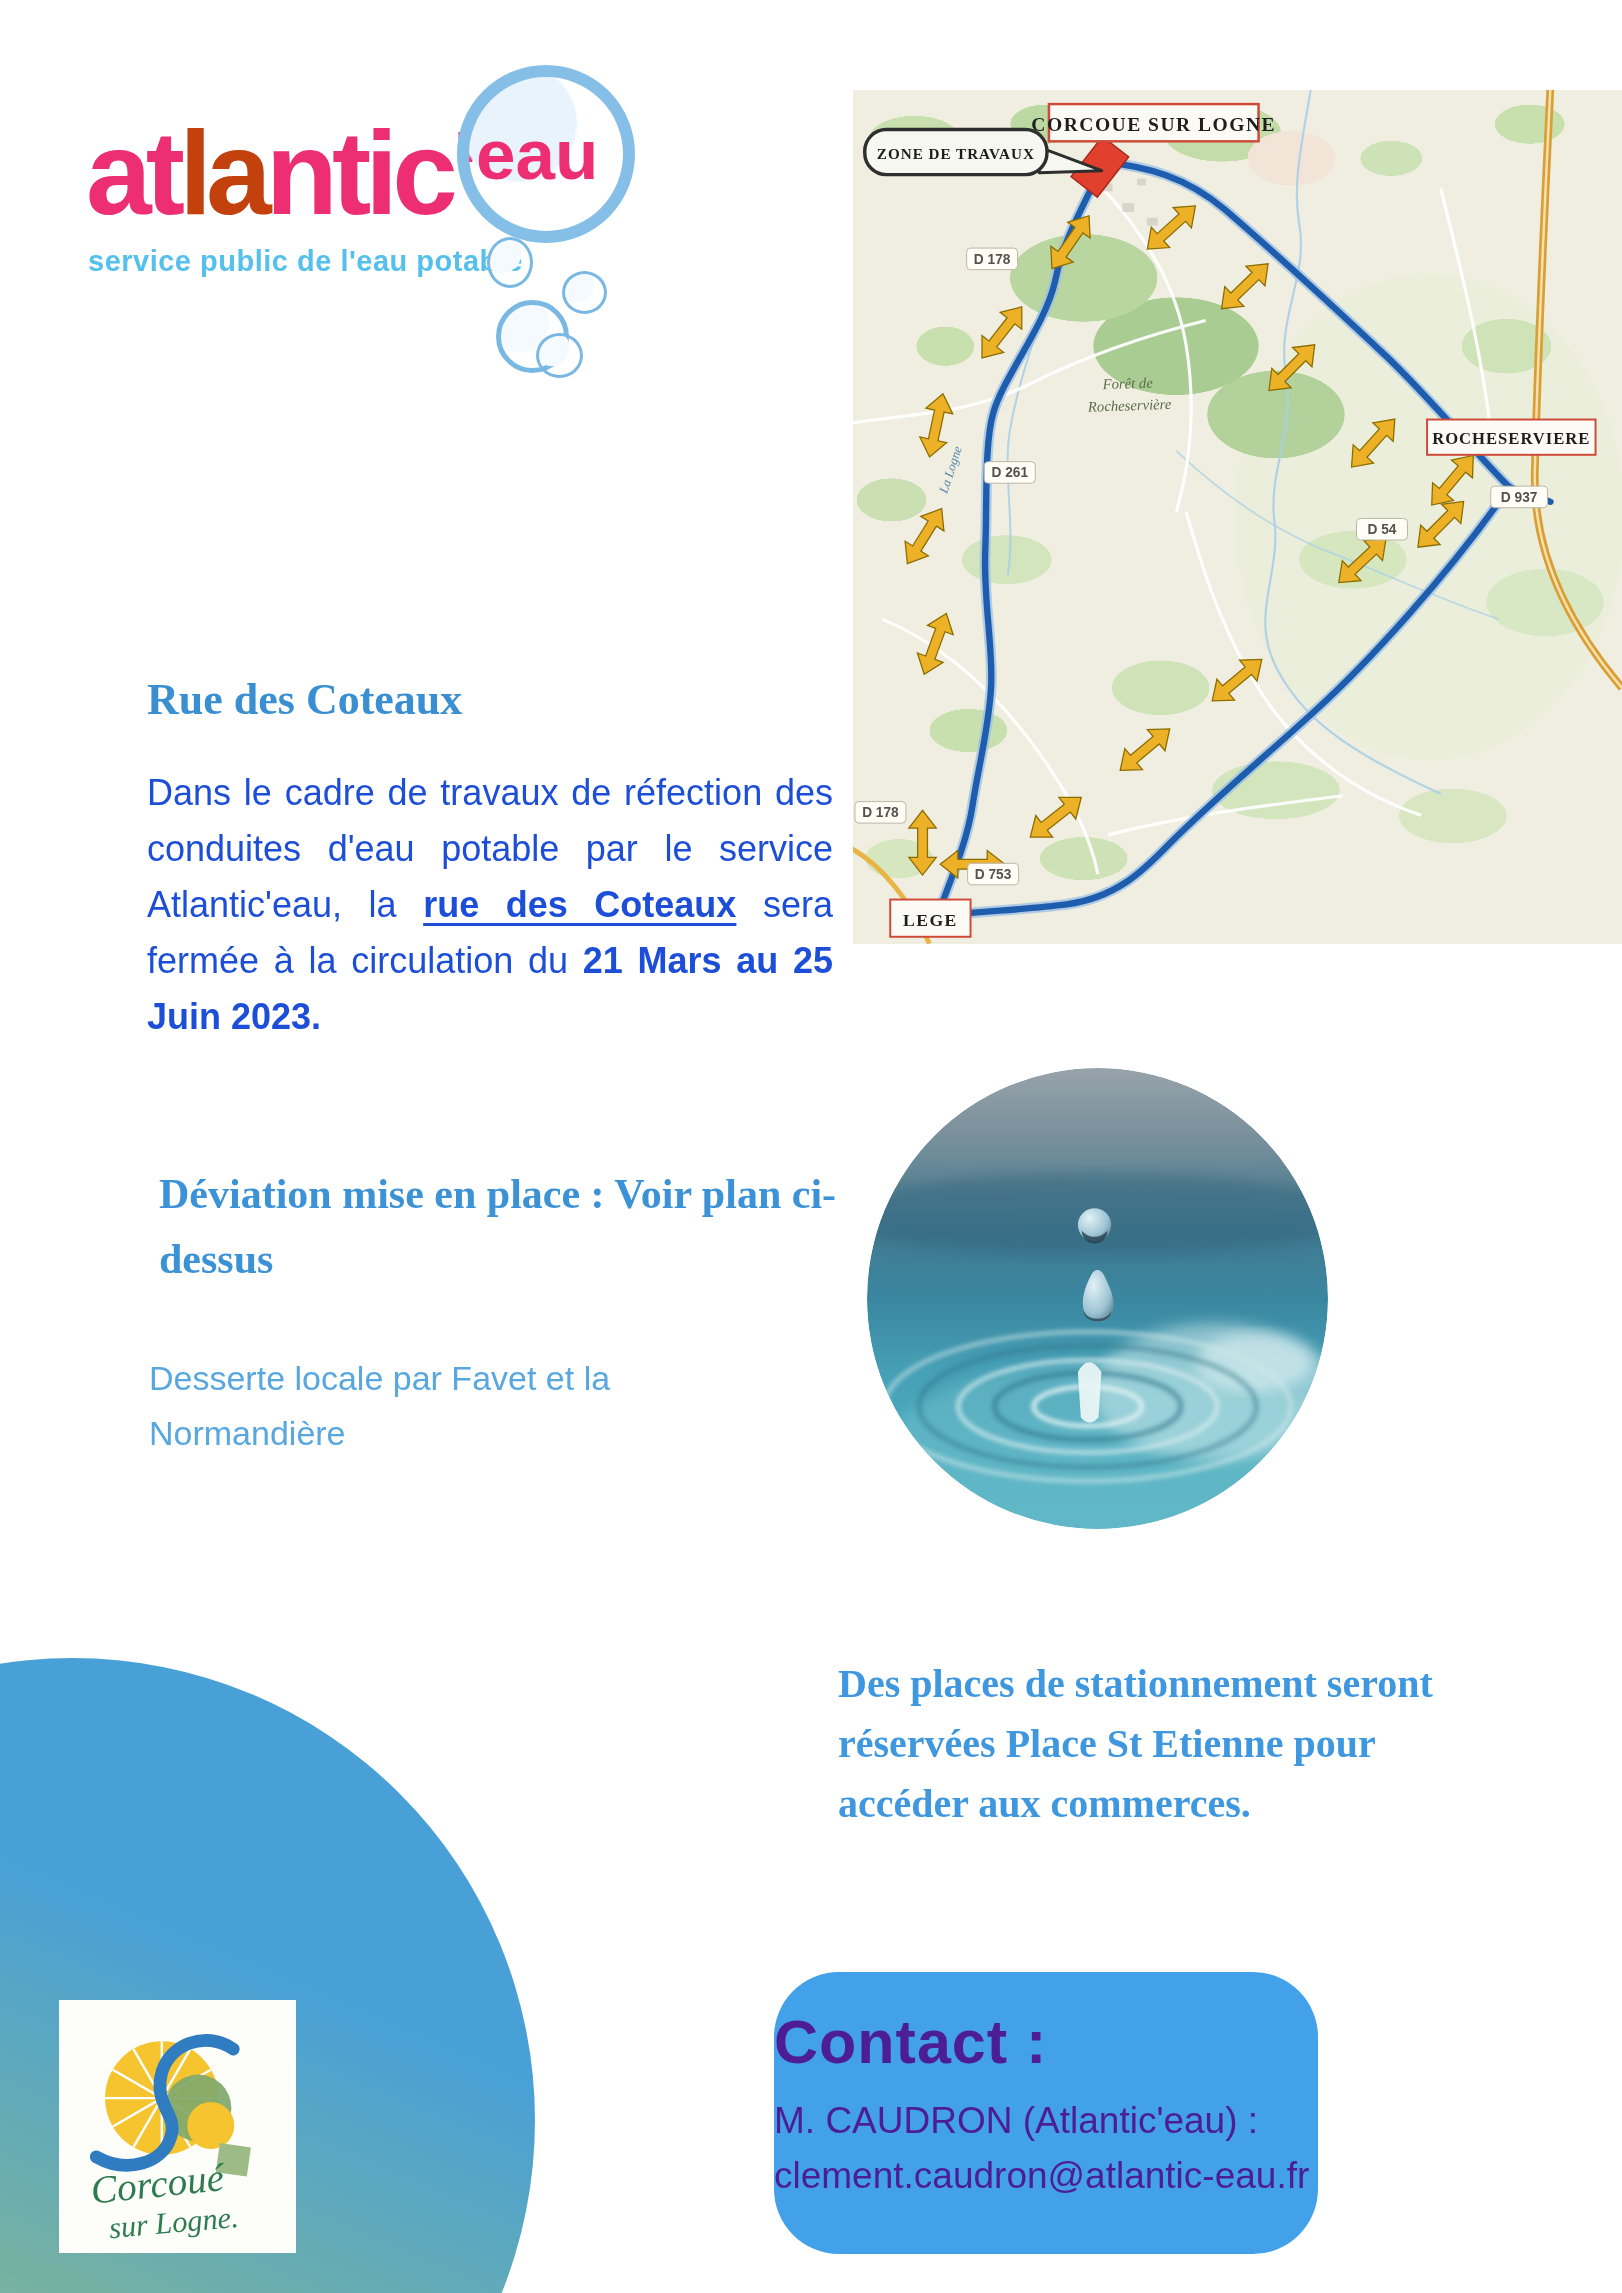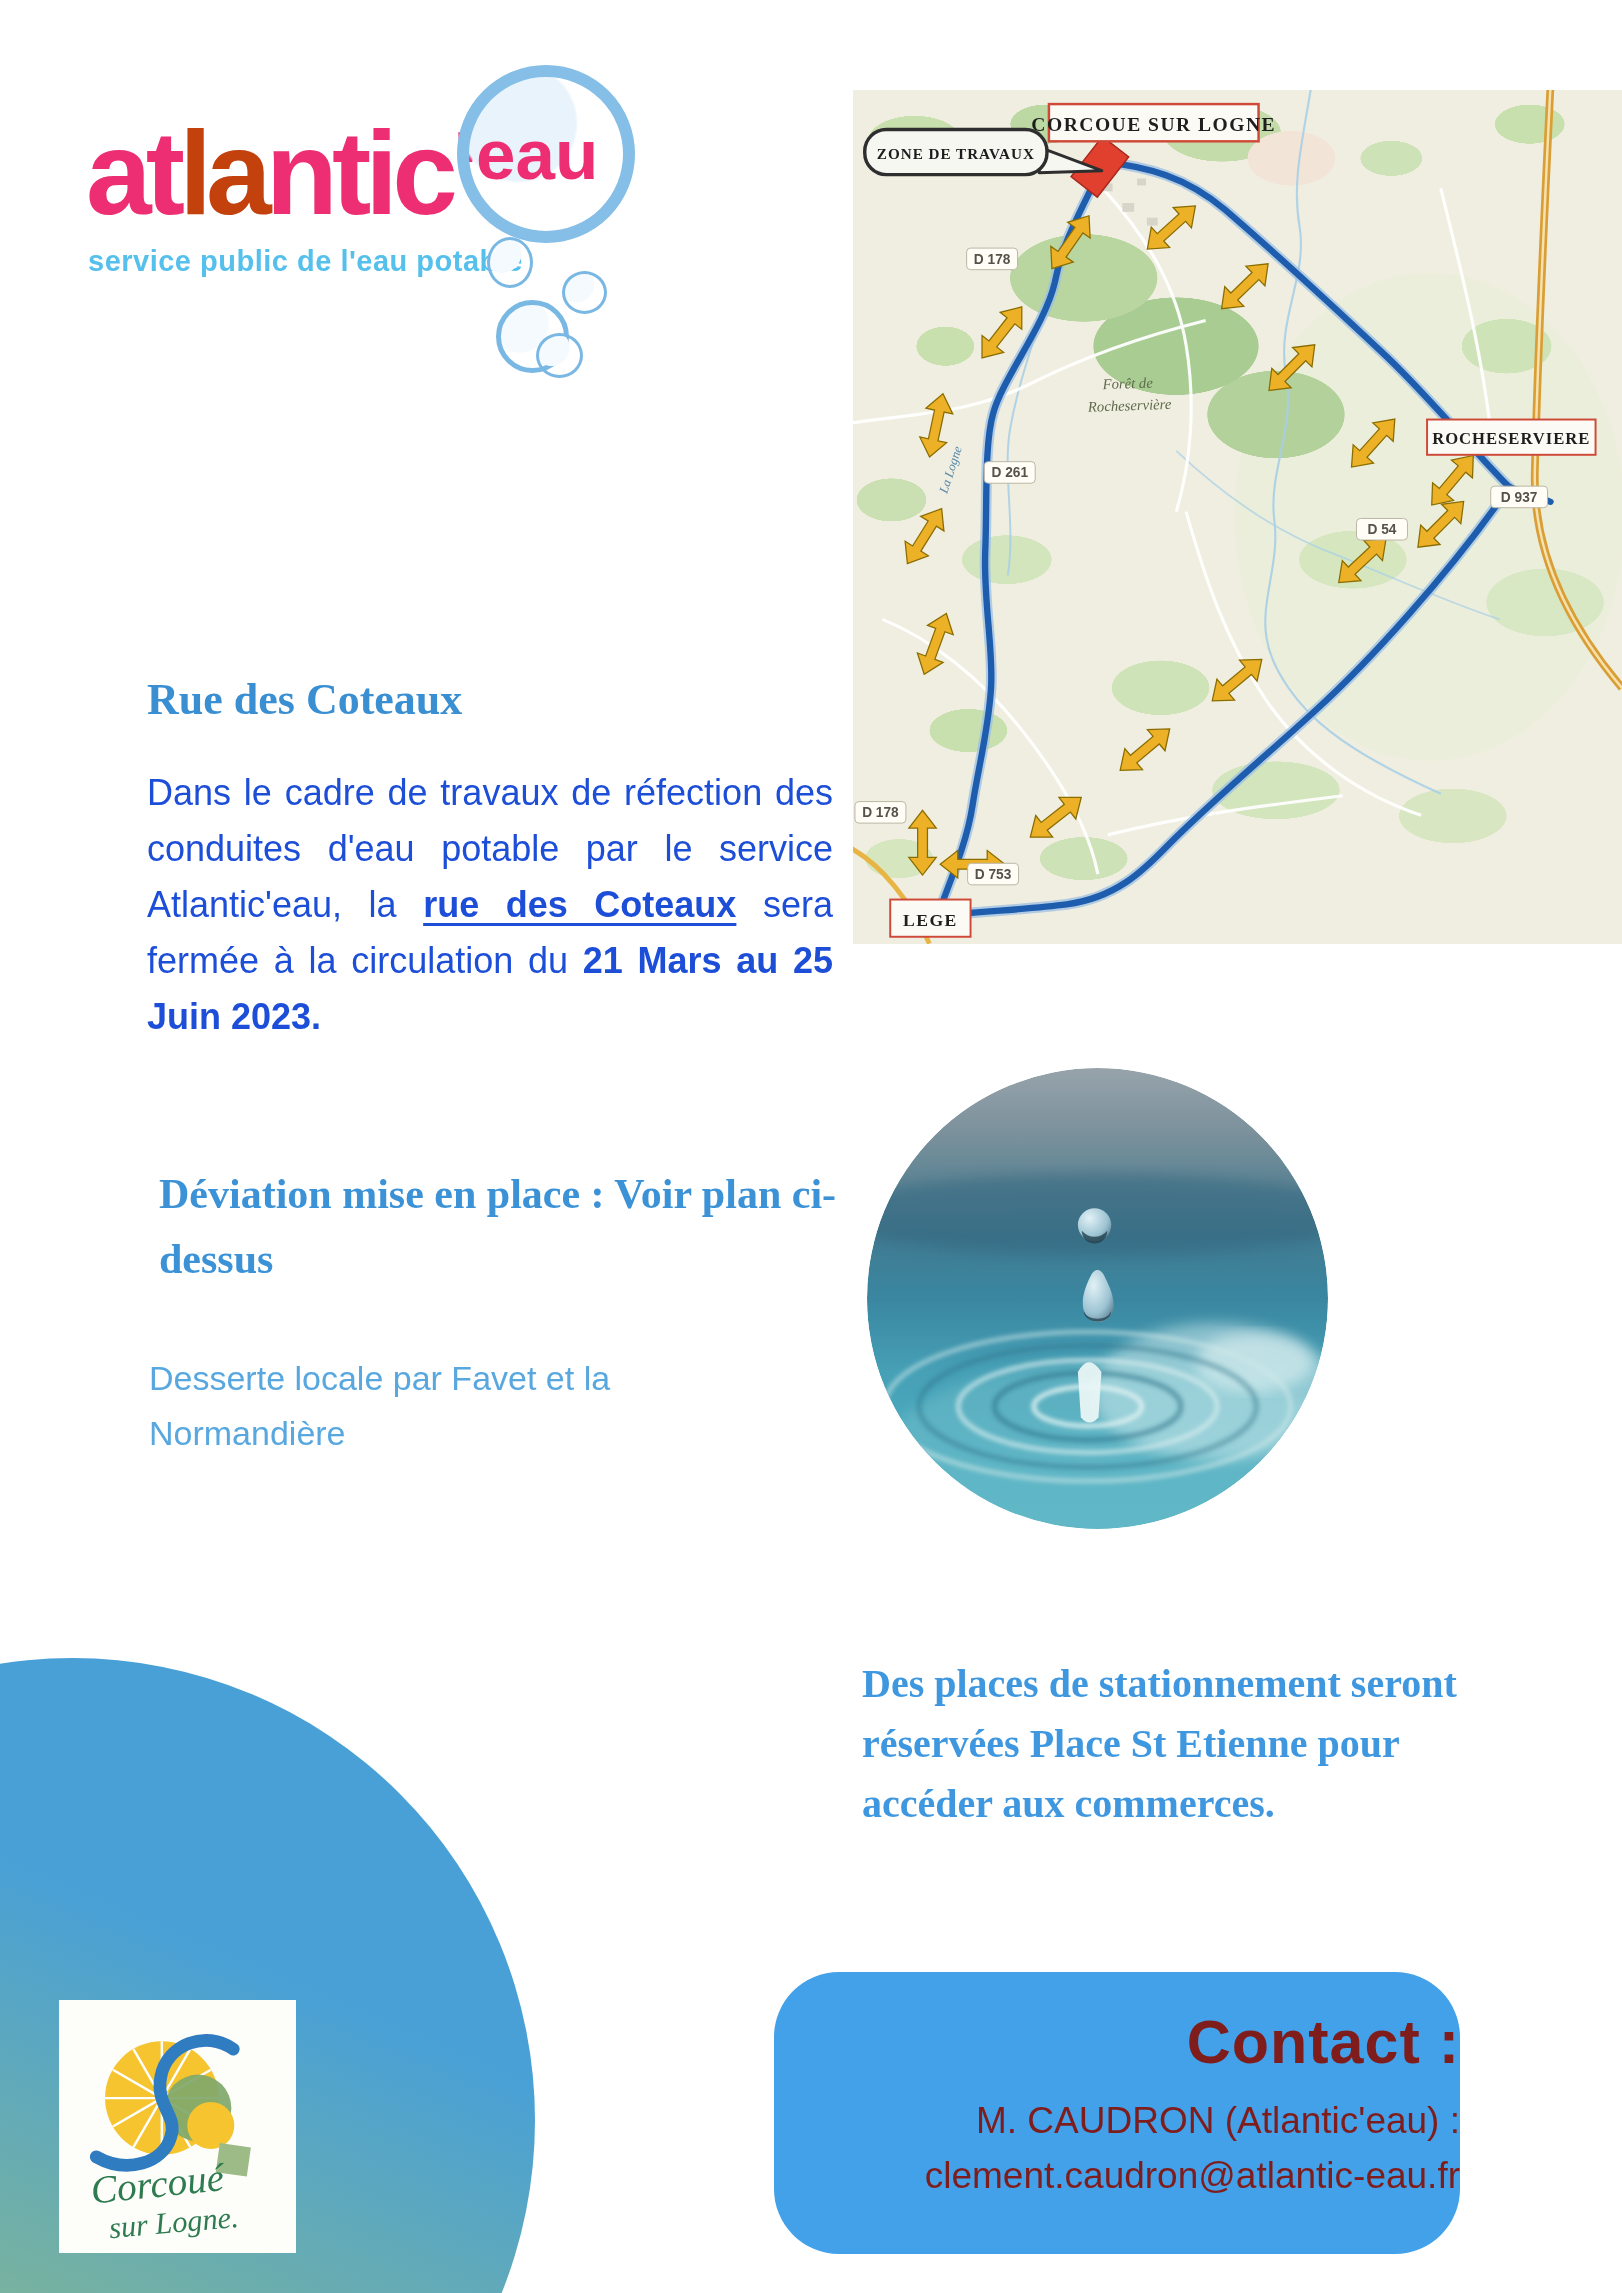--- a/index.html
+++ b/index.html
@@ -26,21 +26,21 @@
   .title{left:153px;top:435px;font-size:56px;font-weight:800;line-height:82px;color:#3b98e4;}
   .serifh{font-family:"Liberation Serif",serif;font-weight:bold;}
   .street-heading{left:147px;top:674px;font-size:44px;color:#3a8fd2;}
   .para{left:147px;top:745px;width:686px;font-size:36px;line-height:56px;color:#1d4ed8;
         text-align:justify;margin-top:20px;}
   .para p{margin:0;}
   .para .u-bold{font-weight:bold;text-decoration:underline;text-decoration-thickness:2.9px;text-underline-offset:5.9px;}
   .para .bold{font-weight:bold;}
   .deviation-heading{left:147px;top:1162px;width:686px;font-size:42px;line-height:65px;color:#3c92d6;margin-left:12px;}
   .local-note{left:149px;top:1351px;width:549px;font-size:34px;line-height:55px;color:#58a7df;}
-  .parking-note{left:838px;top:1654px;width:676px;font-size:40px;line-height:60px;color:#3f98df;margin-left:24px;}
+  .parking-note{left:838px;top:1654px;width:676px;font-size:40px;line-height:60px;color:#3f98df;}
 
   
   .map{left:853px;top:90px;width:769px;height:854px;background-color:#f0eee0;
     background-repeat:no-repeat;
     background-image:
       radial-gradient(ellipse 44px 27.4px at 57% 8%, #f3e4d8 0 99%, rgba(0,0,0,0) 100%),
       radial-gradient(ellipse 74px 44px at 30% 22%, #b9d6a0 0 99%, rgba(0,0,0,0) 100%),
       radial-gradient(ellipse 83px 49px at 42% 30%, #a9cc92 0 99%, rgba(0,0,0,0) 100%),
       radial-gradient(ellipse 69px 44px at 55% 38%, #b3d29b 0 99%, rgba(0,0,0,0) 100%),
       radial-gradient(ellipse 47px 25.5px at 8% 6%, #c8dfae 0 99%, rgba(0,0,0,0) 100%),
@@ -60,22 +60,22 @@
       radial-gradient(ellipse 54px 27.4px at 78% 85%, #d8e7c2 0 99%, rgba(0,0,0,0) 100%),
       radial-gradient(ellipse 44px 21.6px at 30% 90%, #cde2b6 0 99%, rgba(0,0,0,0) 100%),
       radial-gradient(ellipse 34px 19.6px at 6% 90%, #d6e7c0 0 99%, rgba(0,0,0,0) 100%),
       radial-gradient(ellipse 196px 245px at 75% 50%, #ebeeda 0 99%, rgba(0,0,0,0) 100%);}
   .map svg{position:absolute;inset:0;}
 
   
   .drop-photo{left:867px;top:1068px;width:461px;height:461px;border-radius:50%;overflow:hidden;}
 
   
-  .contact-box{left:774px;top:1972px;width:686px;height:282px;background:#42a1e9;border-radius:65px;
-               color:#7f1d1d;text-align:right;box-sizing:border-box;padding-top:35px;}
+  .contact-box{left:774px;top:1972px;width:544px;height:282px;background:#42a1e9;border-radius:65px;
+               color:#4c1d95;text-align:left;box-sizing:border-box;padding-top:35px;}
   .contact-box .c-head{font-size:61px;font-weight:bold;letter-spacing:1px;margin-bottom:15.7px;}
   .contact-box .c-line{font-size:37px;font-weight:normal;line-height:55px;}
 
   
   .big-circle{left:-390px;top:1658px;width:925px;height:925px;border-radius:50%;
               background:linear-gradient(203deg,#48a0d6 0%,#48a0d6 32%,#7cb49b 68%,#b4c67c 100%);}
   .footer-card{left:59px;top:2000px;width:237px;height:253px;background:#fdfdfa;}
 </style>
 </head>
 <body>

